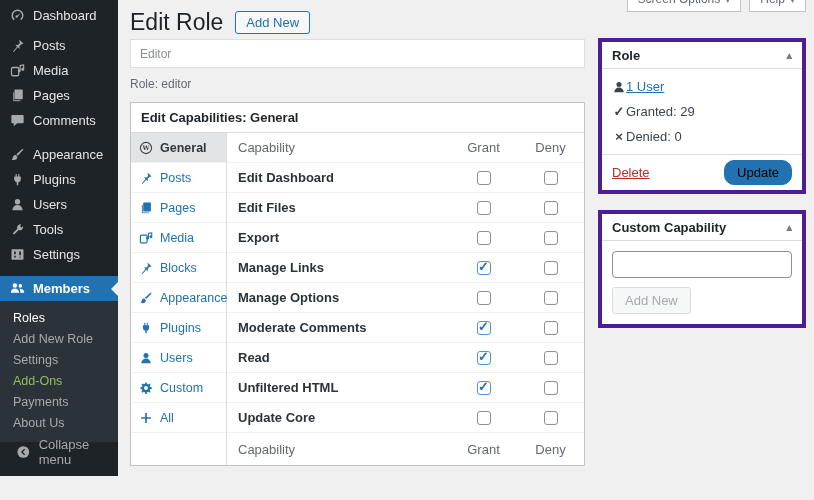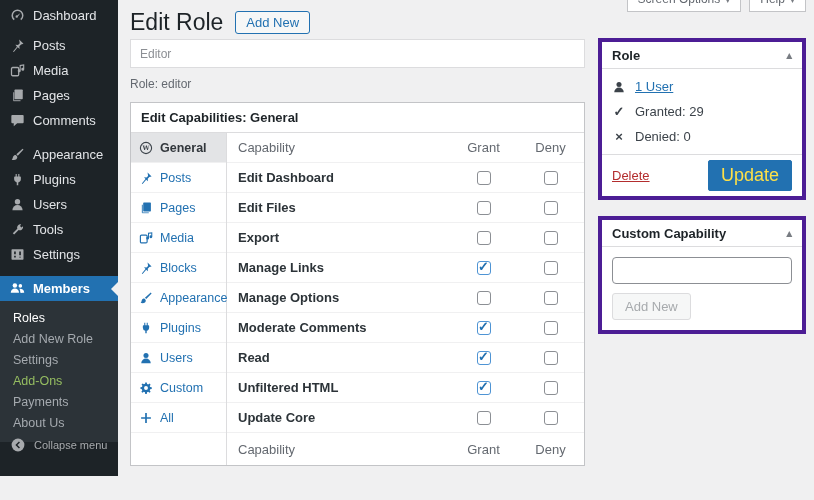--- a/index.html
+++ b/index.html
@@ -17,21 +17,21 @@
   .menu-item.active{background:#2271b1;color:#fff;font-weight:bold}
   .menu-item.active .ico{color:#fff}
   .menu-item.active::after{content:"";position:absolute;right:0;top:50%;margin-top:-7px;
                            border:7px solid transparent;border-right-color:#f0f0f1}
   .menu-sep{height:9px}
   .menu-sep.small{height:5px}
   .submenu{background:#2c3338;padding:6px 0 9px}
   .sub-item{padding:3.5px 0 3.5px 13px;font-size:12.5px;color:#a5aaaf;cursor:pointer}
   .sub-item.current{color:#fff;font-weight:normal}
   .collapse-row{position:absolute;left:0;right:0;top:437px;display:flex;align-items:center;gap:8px;
-                padding-left:10px;color:#a7aaad;font-size:11px;cursor:pointer}
+                padding-left:16px;color:#a7aaad;font-size:13px;cursor:pointer}
   .collapse-row .ico{width:16px;height:16px;color:#a7aaad}
 
   
   #main{position:absolute;left:118px;top:0;right:0;bottom:0}
   .meta-links{position:absolute;top:-14px;right:8px;display:flex;gap:8px;z-index:3}
   .meta-btn{background:#fff;border:1px solid #c3c4c7;color:#646970;font-size:12px;
             padding:5px 10px;display:flex;gap:5px;align-items:center;cursor:pointer}
   .meta-btn .caret{font-size:10px;color:#787c82}
 
   .col-left{position:absolute;left:12px;top:0;width:455px}
@@ -70,29 +70,29 @@
   input[type=checkbox]:checked::before{content:"✓";position:absolute;top:-2.5px;left:0.5px;
                        color:#2271b1;font-size:13px;font-weight:bold}
 
   
   .col-right{position:absolute;right:8px;top:38px;width:208px}
   .panel{background:#fff;border:4px solid #4c1d95;margin-bottom:16px}
   .panel-header{display:flex;justify-content:space-between;align-items:center;padding:0 10px;
                 height:26px;border-bottom:1px solid #dcdcde;font-weight:bold}
   .panel-toggle{color:#787c82;font-size:11px;cursor:pointer}
   .role-body{padding:5px 10px}
-  .role-row{display:flex;align-items:center;gap:9px;height:25px;color:#3c434a}
+  .role-row{display:flex;align-items:center;height:25px;color:#3c434a}
   .role-row .ico{width:14px;height:14px;color:#3c434a}
   .glyph{width:14px;text-align:center;font-weight:bold;color:#3c434a}
   .user-link{color:#2271b1;text-decoration:underline;cursor:pointer}
   .role-footer{border-top:1px solid #dcdcde;padding:5px 10px;display:flex;
                justify-content:space-between;align-items:center}
   .delete-link{color:#b32d2e;text-decoration:underline;cursor:pointer}
-  .update-btn{background:#2271b1;border:1px solid #2271b1;color:#fde047;font-size:18px;
-              padding:4px 12px;border-radius:2px;cursor:pointer;font-family:inherit}
+  .update-btn{background:#2271b1;border:1px solid #2271b1;color:#000000;font-size:13px;
+              padding:4px 12px;border-radius:10px;cursor:pointer;font-family:inherit}
   .customcap-body{padding:10px}
   .customcap-input{width:100%;box-sizing:border-box;height:27px;border:1px solid #8c8f94;
                    border-radius:4px;padding:0 6px;font-size:13px;font-family:inherit}
   .addnew-btn{margin-top:9px;background:#f6f7f7;border:1px solid #dcdcde;color:#a7aaad;
               font-size:13px;padding:5px 12px;border-radius:3px;font-family:inherit}
 </style>
 </head>
 <body>
 
 <div id="sidebar">

